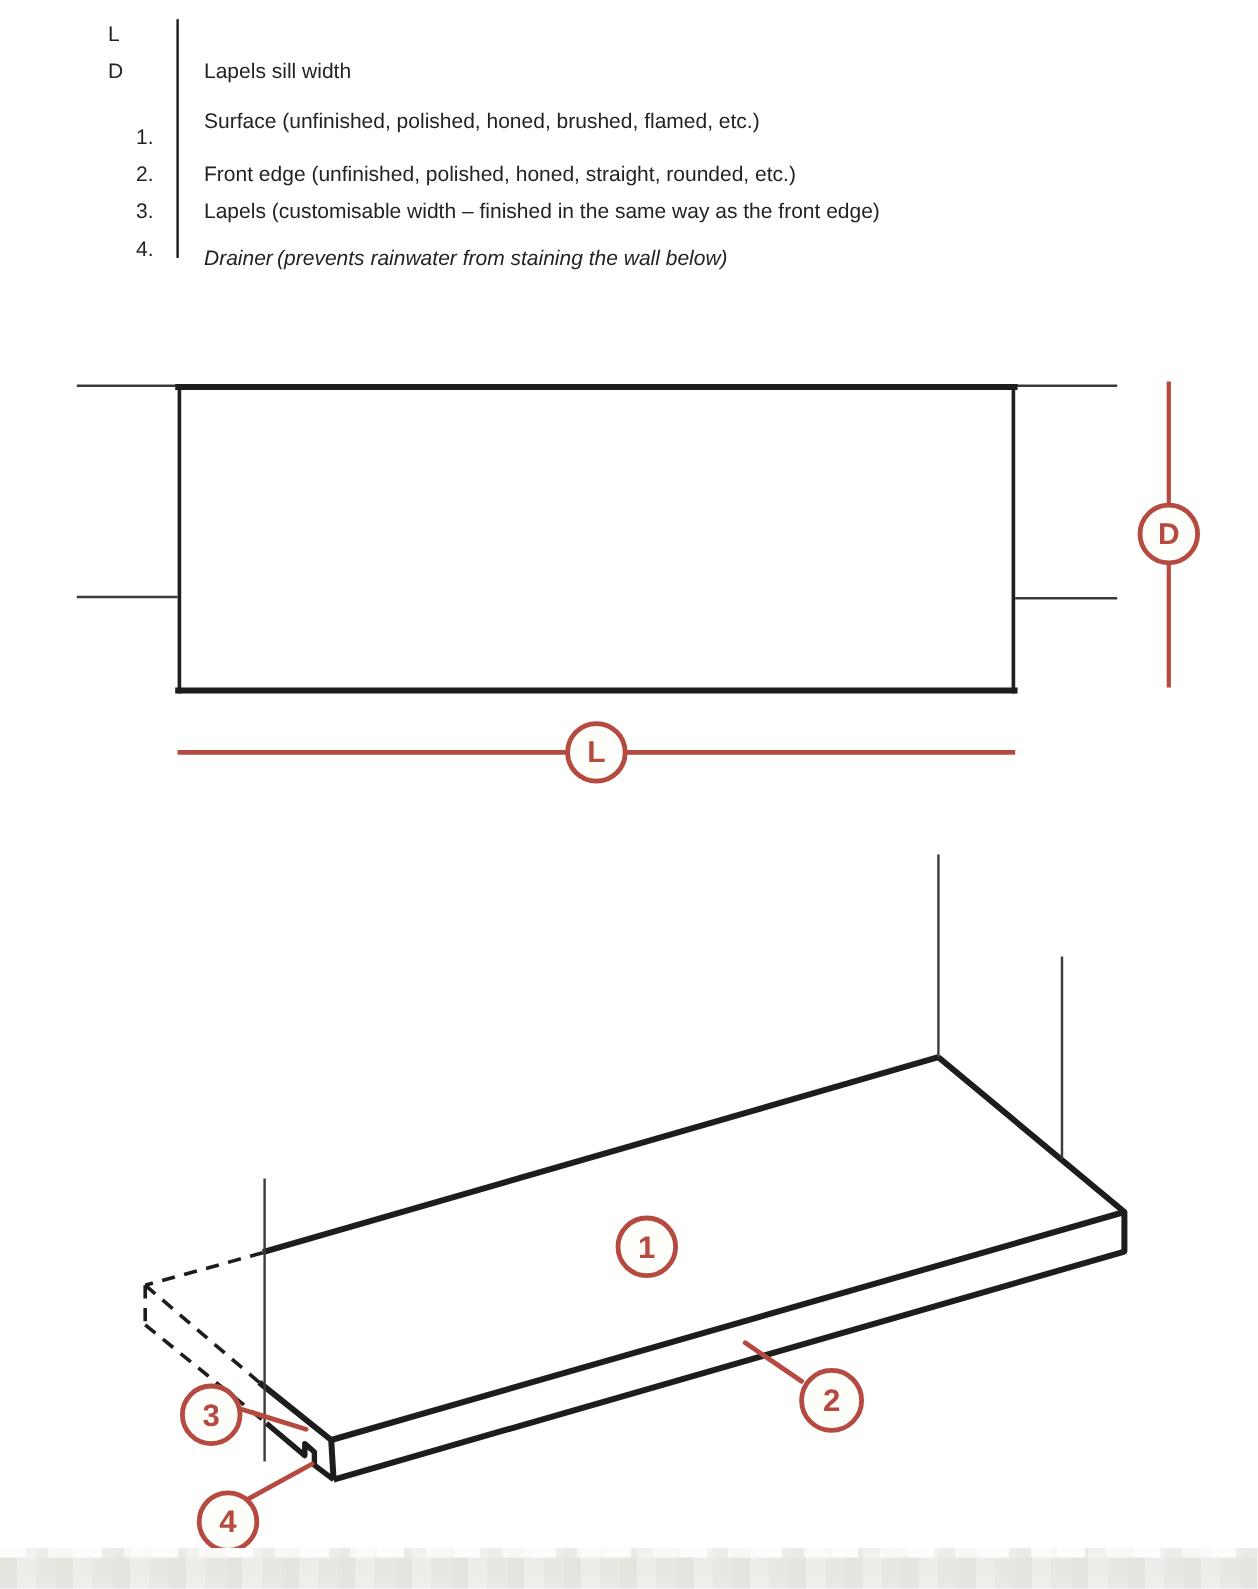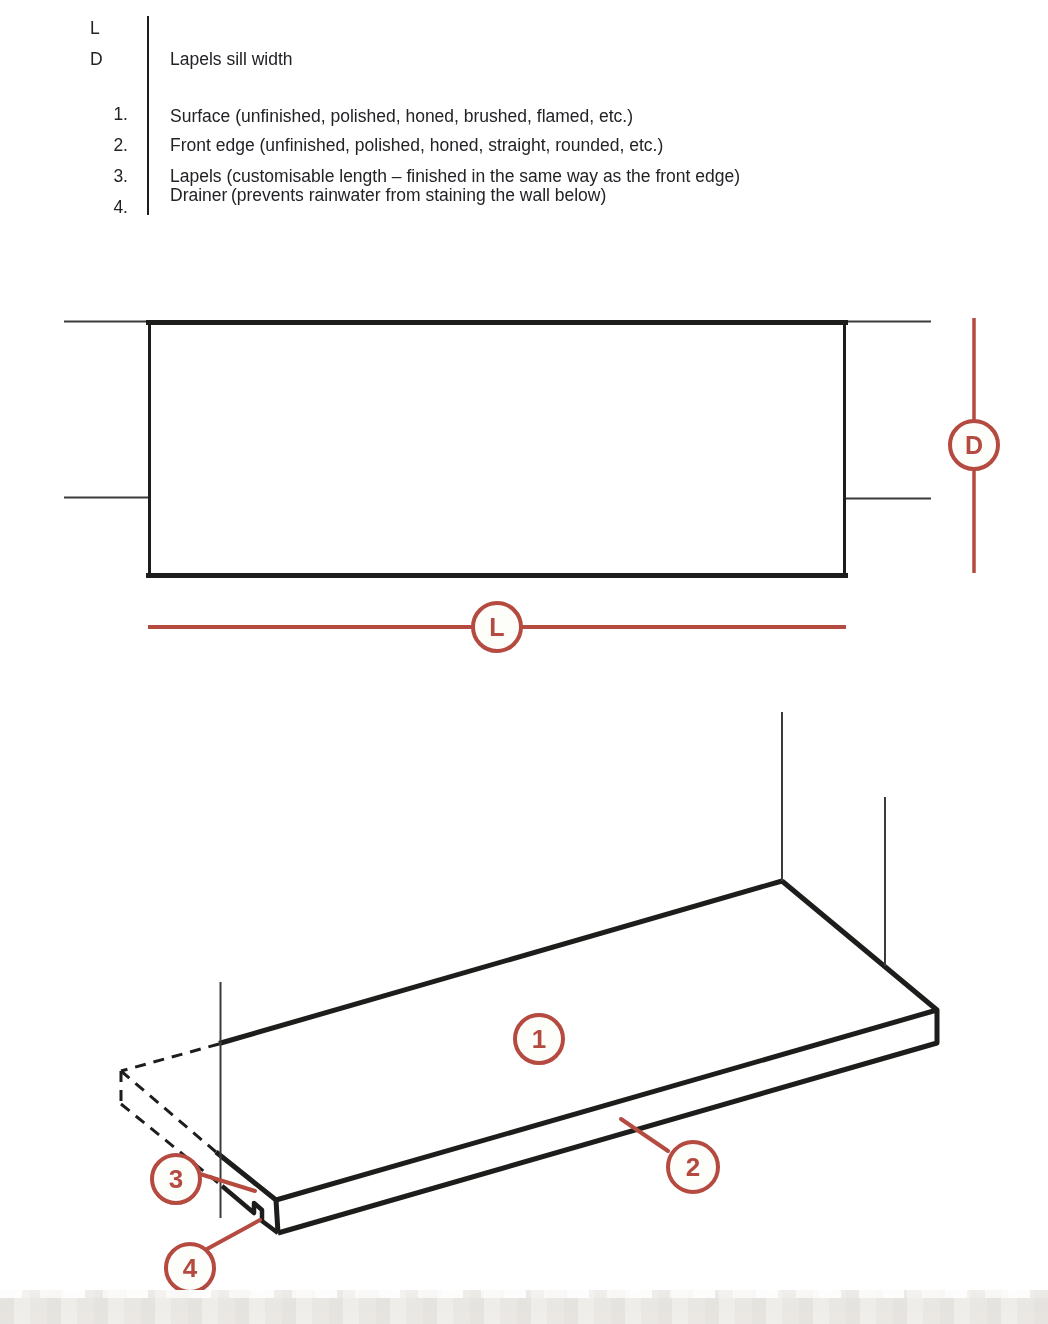--- a/index.html
+++ b/index.html
@@ -92,30 +92,30 @@
 <div class="canvas">
 
   <div class="legend-divider"></div>
 
   <div class="legend-symbol" style="top:17px;">L</div>
 
   <div class="legend-symbol" style="top:48px;">D</div>
   <div class="legend-text" style="top:48px;">Lapels sill width</div>
 
   <div class="legend-number" style="top:103px;">1.</div>
-  <div class="legend-text" style="top:105px;">Surface (unfinished, polished, honed, brushed, flamed, etc.)</div>
+  <div class="legend-text" style="top:90px;">Surface (unfinished, polished, honed, brushed, flamed, etc.)</div>
 
   <div class="legend-number" style="top:134px;">2.</div>
   <div class="legend-text" style="top:134px;">Front edge (unfinished, polished, honed, straight, rounded, etc.)</div>
 
   <div class="legend-number" style="top:165px;">3.</div>
-  <div class="legend-text" style="top:165px;">Lapels (customisable length – finished in the same way as the front edge)</div>
+  <div class="legend-text" style="top:165px;">Lapels (customisable width – finished in the same way as the front edge)</div>
 
   <div class="legend-number" style="top:196px;">4.</div>
-  <div class="legend-text" style="top:184px;">Drainer (prevents rainwater from staining the wall below)</div>
+  <div class="legend-text" style="top:204px;font-style:italic;">Drainer (prevents rainwater from staining the wall below)</div>
 
   <svg class="linework" viewBox="0 0 1048 1324">
 
     <g>
 
       <path d="M64 321.5 H148" stroke="#3b3b3b" stroke-width="2" fill="none"></path>
       <path d="M846 321.5 H931" stroke="#3b3b3b" stroke-width="2" fill="none"></path>
       <path d="M64 497.5 H148" stroke="#3b3b3b" stroke-width="2" fill="none"></path>
       <path d="M846 498.5 H931" stroke="#3b3b3b" stroke-width="2" fill="none"></path>
 

